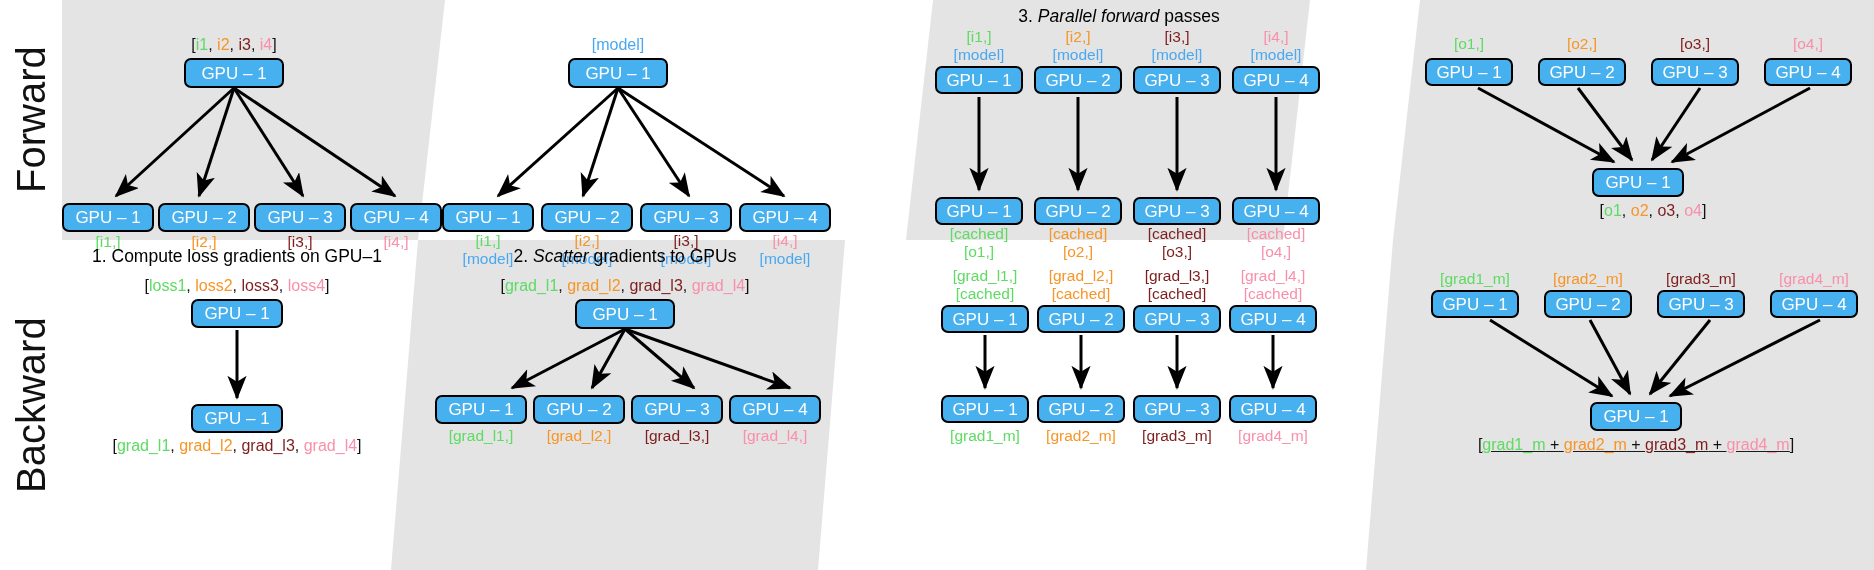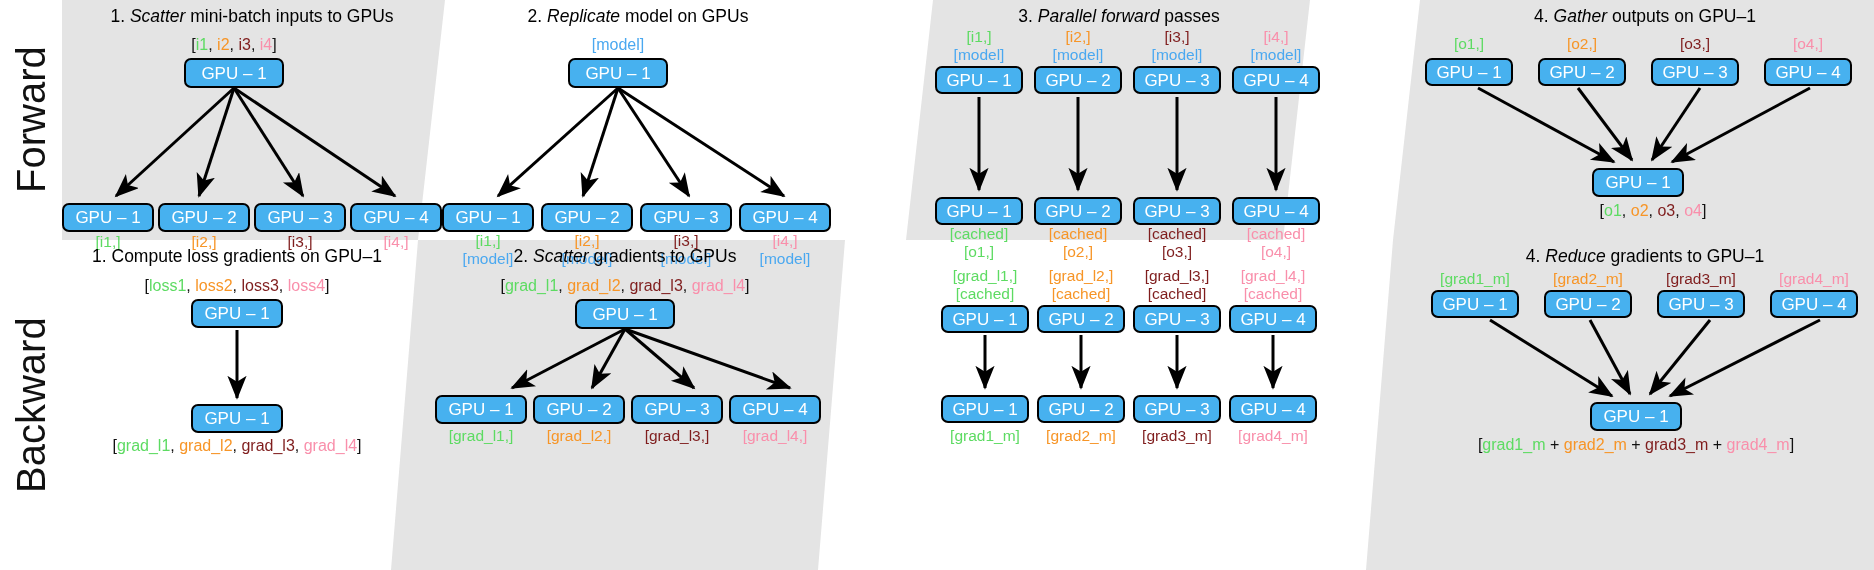--- a/index.html
+++ b/index.html
@@ -78,43 +78,37 @@
     <polygon points="1420,0 1874,0 1874,240 1393,240" fill="#e4e4e4"></polygon>
 
     <polygon points="418,240 845,240 818,570 391,570" fill="#e4e4e4"></polygon>
     <polygon points="1393,240 1874,240 1874,570 1366,570" fill="#e4e4e4"></polygon>
   </svg>
 
   <div class="side-label" id="side-forward">Forward</div>
   <div class="side-label" id="side-backward">Backward</div>
 
   <div class="panel" style="left:62px;top:0;width:380px;height:240px;">
-    <div class="panel-title">
-      <span>1.</span> <i>Scatter</i><span> mini-batch inputs to GPUs</span>
-    </div>
     <div class="ann" style="left:172px;top:36px;">
       <span class="ck">[</span><span class="c1">i1</span><span class="ck">, </span><span class="c2">i2</span><span class="ck">, </span><span class="c3">i3</span><span class="ck">, </span><span class="c4">i4</span><span class="ck">]</span>
     </div>
     <div class="gpu w100" style="left:122px;top:58px;">GPU – 1</div>
 
     <div class="gpu w92" style="left:0px;top:203px;">GPU – 1</div>
     <div class="gpu w92" style="left:96px;top:203px;">GPU – 2</div>
     <div class="gpu w92" style="left:192px;top:203px;">GPU – 3</div>
     <div class="gpu w92" style="left:288px;top:203px;">GPU – 4</div>
 
     <div class="ann small c1" style="left:46px;top:234px;">[i1,]</div>
     <div class="ann small c2" style="left:142px;top:234px;">[i2,]</div>
     <div class="ann small c3" style="left:238px;top:234px;">[i3,]</div>
     <div class="ann small c4" style="left:334px;top:234px;">[i4,]</div>
   </div>
 
   <div class="panel" style="left:442px;top:0;width:392px;height:240px;">
-    <div class="panel-title">
-      <span>2.</span> <i>Replicate</i><span> model on GPUs</span>
-    </div>
     <div class="ann cm" style="left:176px;top:36px;">[model]</div>
     <div class="gpu w100" style="left:126px;top:58px;">GPU – 1</div>
 
     <div class="gpu w92" style="left:0px;top:203px;">GPU – 1</div>
     <div class="gpu w92" style="left:99px;top:203px;">GPU – 2</div>
     <div class="gpu w92" style="left:198px;top:203px;">GPU – 3</div>
     <div class="gpu w92" style="left:297px;top:203px;">GPU – 4</div>
 
     <div class="ann small c1" style="left:46px;top:233px;">[i1,]</div>
     <div class="ann small c2" style="left:145px;top:233px;">[i2,]</div>
@@ -157,23 +151,20 @@
     <div class="ann small c3" style="left:244px;top:226px;">[cached]</div>
     <div class="ann small c4" style="left:343px;top:226px;">[cached]</div>
 
     <div class="ann small c1" style="left:46px;top:244px;">[o1,]</div>
     <div class="ann small c2" style="left:145px;top:244px;">[o2,]</div>
     <div class="ann small c3" style="left:244px;top:244px;">[o3,]</div>
     <div class="ann small c4" style="left:343px;top:244px;">[o4,]</div>
   </div>
 
   <div class="panel" style="left:1420px;top:0;width:450px;height:240px;">
-    <div class="panel-title">
-      <span>4.</span> <i>Gather</i><span> outputs on GPU–1</span>
-    </div>
 
     <div class="ann small c1" style="left:49px;top:36px;">[o1,]</div>
     <div class="ann small c2" style="left:162px;top:36px;">[o2,]</div>
     <div class="ann small c3" style="left:275px;top:36px;">[o3,]</div>
     <div class="ann small c4" style="left:388px;top:36px;">[o4,]</div>
 
     <div class="gpu w88" style="left:5px;top:58px;">GPU – 1</div>
     <div class="gpu w88" style="left:118px;top:58px;">GPU – 2</div>
     <div class="gpu w88" style="left:231px;top:58px;">GPU – 3</div>
     <div class="gpu w88" style="left:344px;top:58px;">GPU – 4</div>
@@ -239,37 +230,34 @@
     <div class="gpu w88" style="left:148px;top:155px;">GPU – 3</div>
     <div class="gpu w88" style="left:244px;top:155px;">GPU – 4</div>
 
     <div class="ann small c1" style="left:0px;top:188px;">[grad1_m]</div>
     <div class="ann small c2" style="left:96px;top:188px;">[grad2_m]</div>
     <div class="ann small c3" style="left:192px;top:188px;">[grad3_m]</div>
     <div class="ann small c4" style="left:288px;top:188px;">[grad4_m]</div>
   </div>
 
   <div class="panel" style="left:1420px;top:240px;width:450px;height:330px;">
-    <div class="panel-title">
-      <span>4.</span> <i>Reduce</i><span> gradients to GPU–1</span>
-    </div>
 
     <div class="ann small c1" style="left:55px;top:31px;">[grad1_m]</div>
     <div class="ann small c2" style="left:168px;top:31px;">[grad2_m]</div>
     <div class="ann small c3" style="left:281px;top:31px;">[grad3_m]</div>
     <div class="ann small c4" style="left:394px;top:31px;">[grad4_m]</div>
 
     <div class="gpu w88" style="left:11px;top:50px;">GPU – 1</div>
     <div class="gpu w88" style="left:124px;top:50px;">GPU – 2</div>
     <div class="gpu w88" style="left:237px;top:50px;">GPU – 3</div>
     <div class="gpu w88" style="left:350px;top:50px;">GPU – 4</div>
 
     <div class="gpu w92" style="left:170px;top:162px;">GPU – 1</div>
 
-    <div class="ann" style="left:216px;top:196px;">
+    <div class="ann" style="left:216px;top:196px;text-decoration:underline;">
       <span class="ck">[</span><span class="c1">grad1_m</span><span class="ck"> + </span><span class="c2">grad2_m</span><span class="ck"> + </span><span class="c3">grad3_m</span><span class="ck"> + </span><span class="c4">grad4_m</span><span class="ck">]</span>
     </div>
   </div>
 
   <svg class="arrows">
     <defs>
       <marker id="ah" markerWidth="9" markerHeight="9" refX="7.4" refY="3.2" orient="auto" markerUnits="strokeWidth">
         <path d="M0,0 L8,3.2 L0,6.4 L2,3.2 z" fill="#000"></path>
       </marker>
     </defs>

